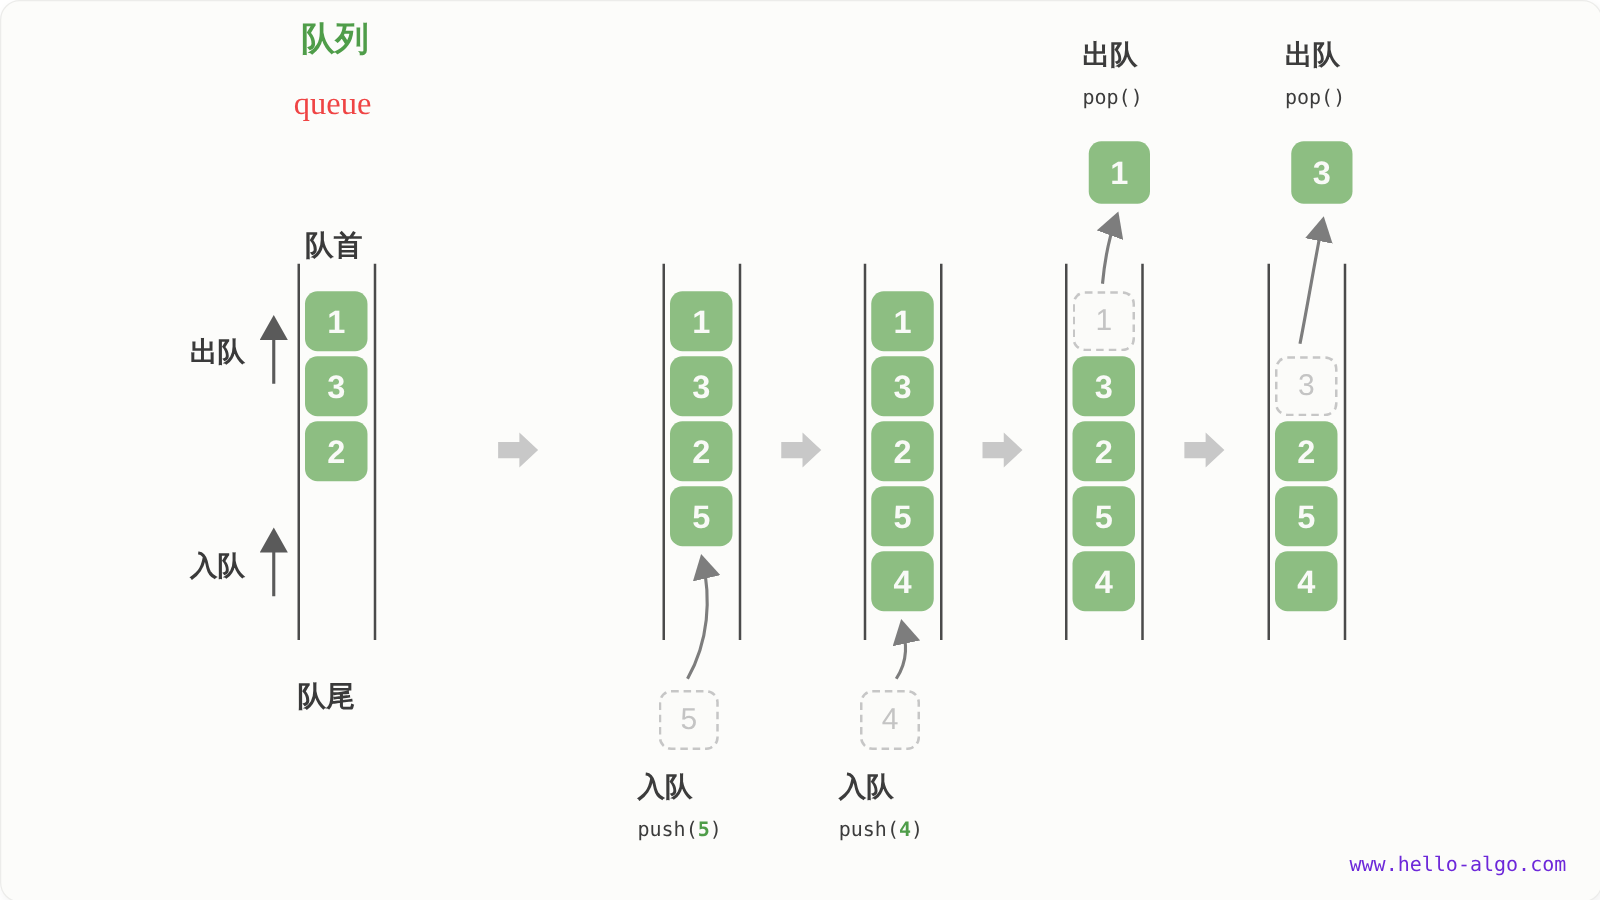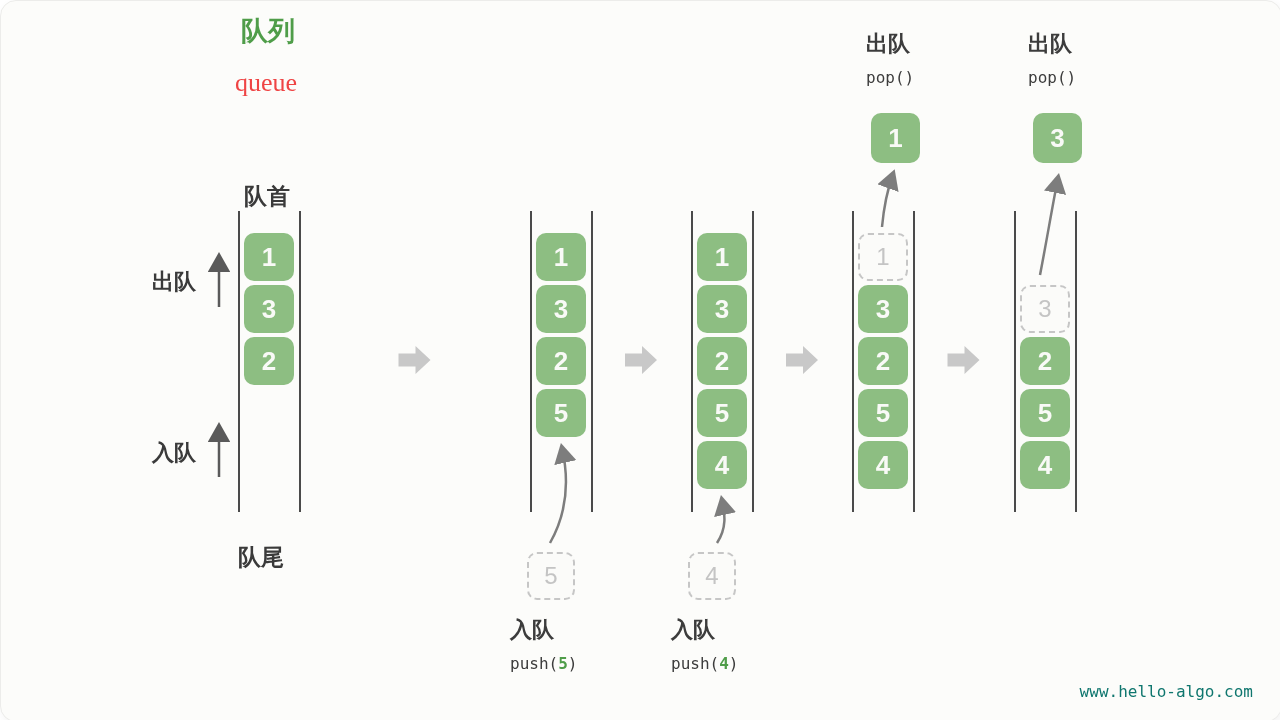--- a/index.html
+++ b/index.html
@@ -31,21 +31,21 @@
   .qbox.dashed {
     background:#fbfbf9; border:2px dashed #c6c6c6; color:#c4c4c4;
     font-size:24px; font-weight:normal;
   }
 
   .op { position:absolute; color:#3c3c3c; }
   .op .zh { display:block; font-size:22px; font-weight:bold; line-height:26px; margin-bottom:8px; }
   .op .code { display:block; font-family:"DejaVu Sans Mono", monospace; font-size:16px; line-height:26px; }
   .op .code .arg { color:var(--accent,#4f9d49); font-weight:bold; }
 
-  .watermark { position:absolute; right:28px; bottom:20px; font-family:"DejaVu Sans Mono", monospace; font-size:16px; color:#0f766e; }
+  .watermark { position:absolute; right:28px; bottom:20px; font-family:"DejaVu Sans Mono", monospace; font-size:16px; color:#6d28d9; }
 </style>
 </head>
 <body>
 
 <div class="canvas">
 
   <svg id="arrow-layer" viewBox="0 0 1280 720">
     <defs>
       <marker id="head-dark" markerWidth="9" markerHeight="9" refX="6" refY="4.5" orient="auto">
         <path d="M0,0 L8,4.5 L0,9 z" fill="#5a5a5a"></path>

